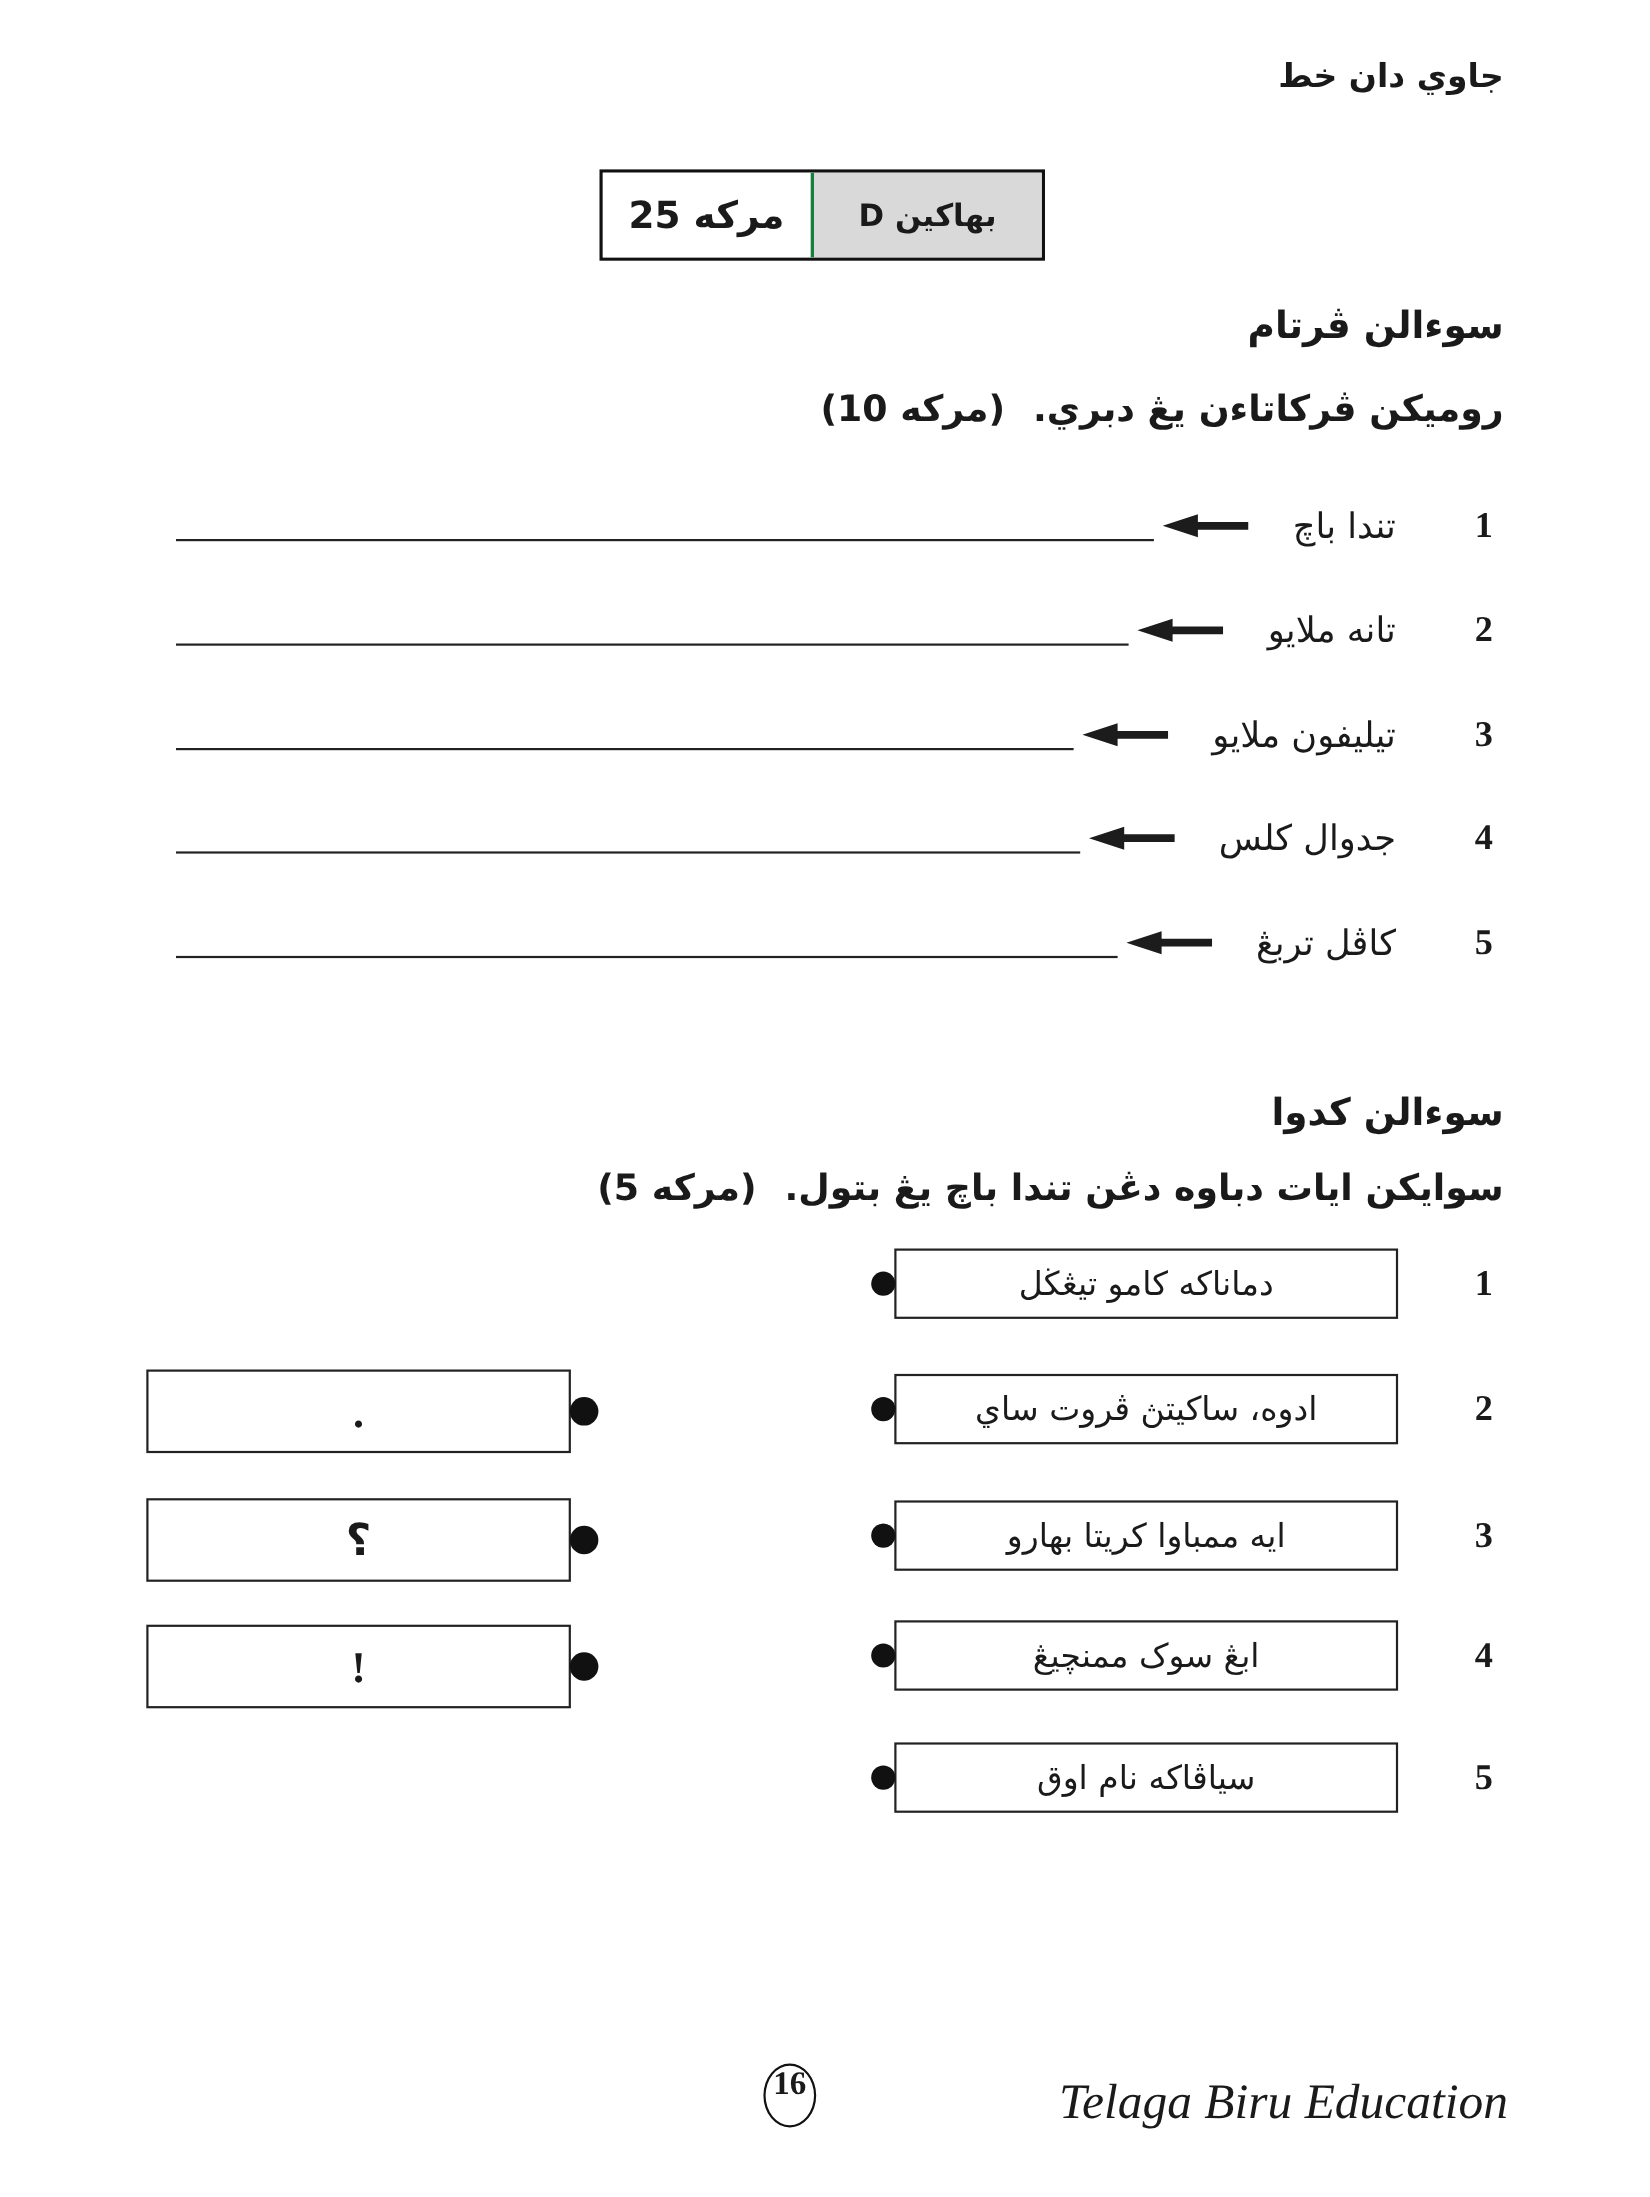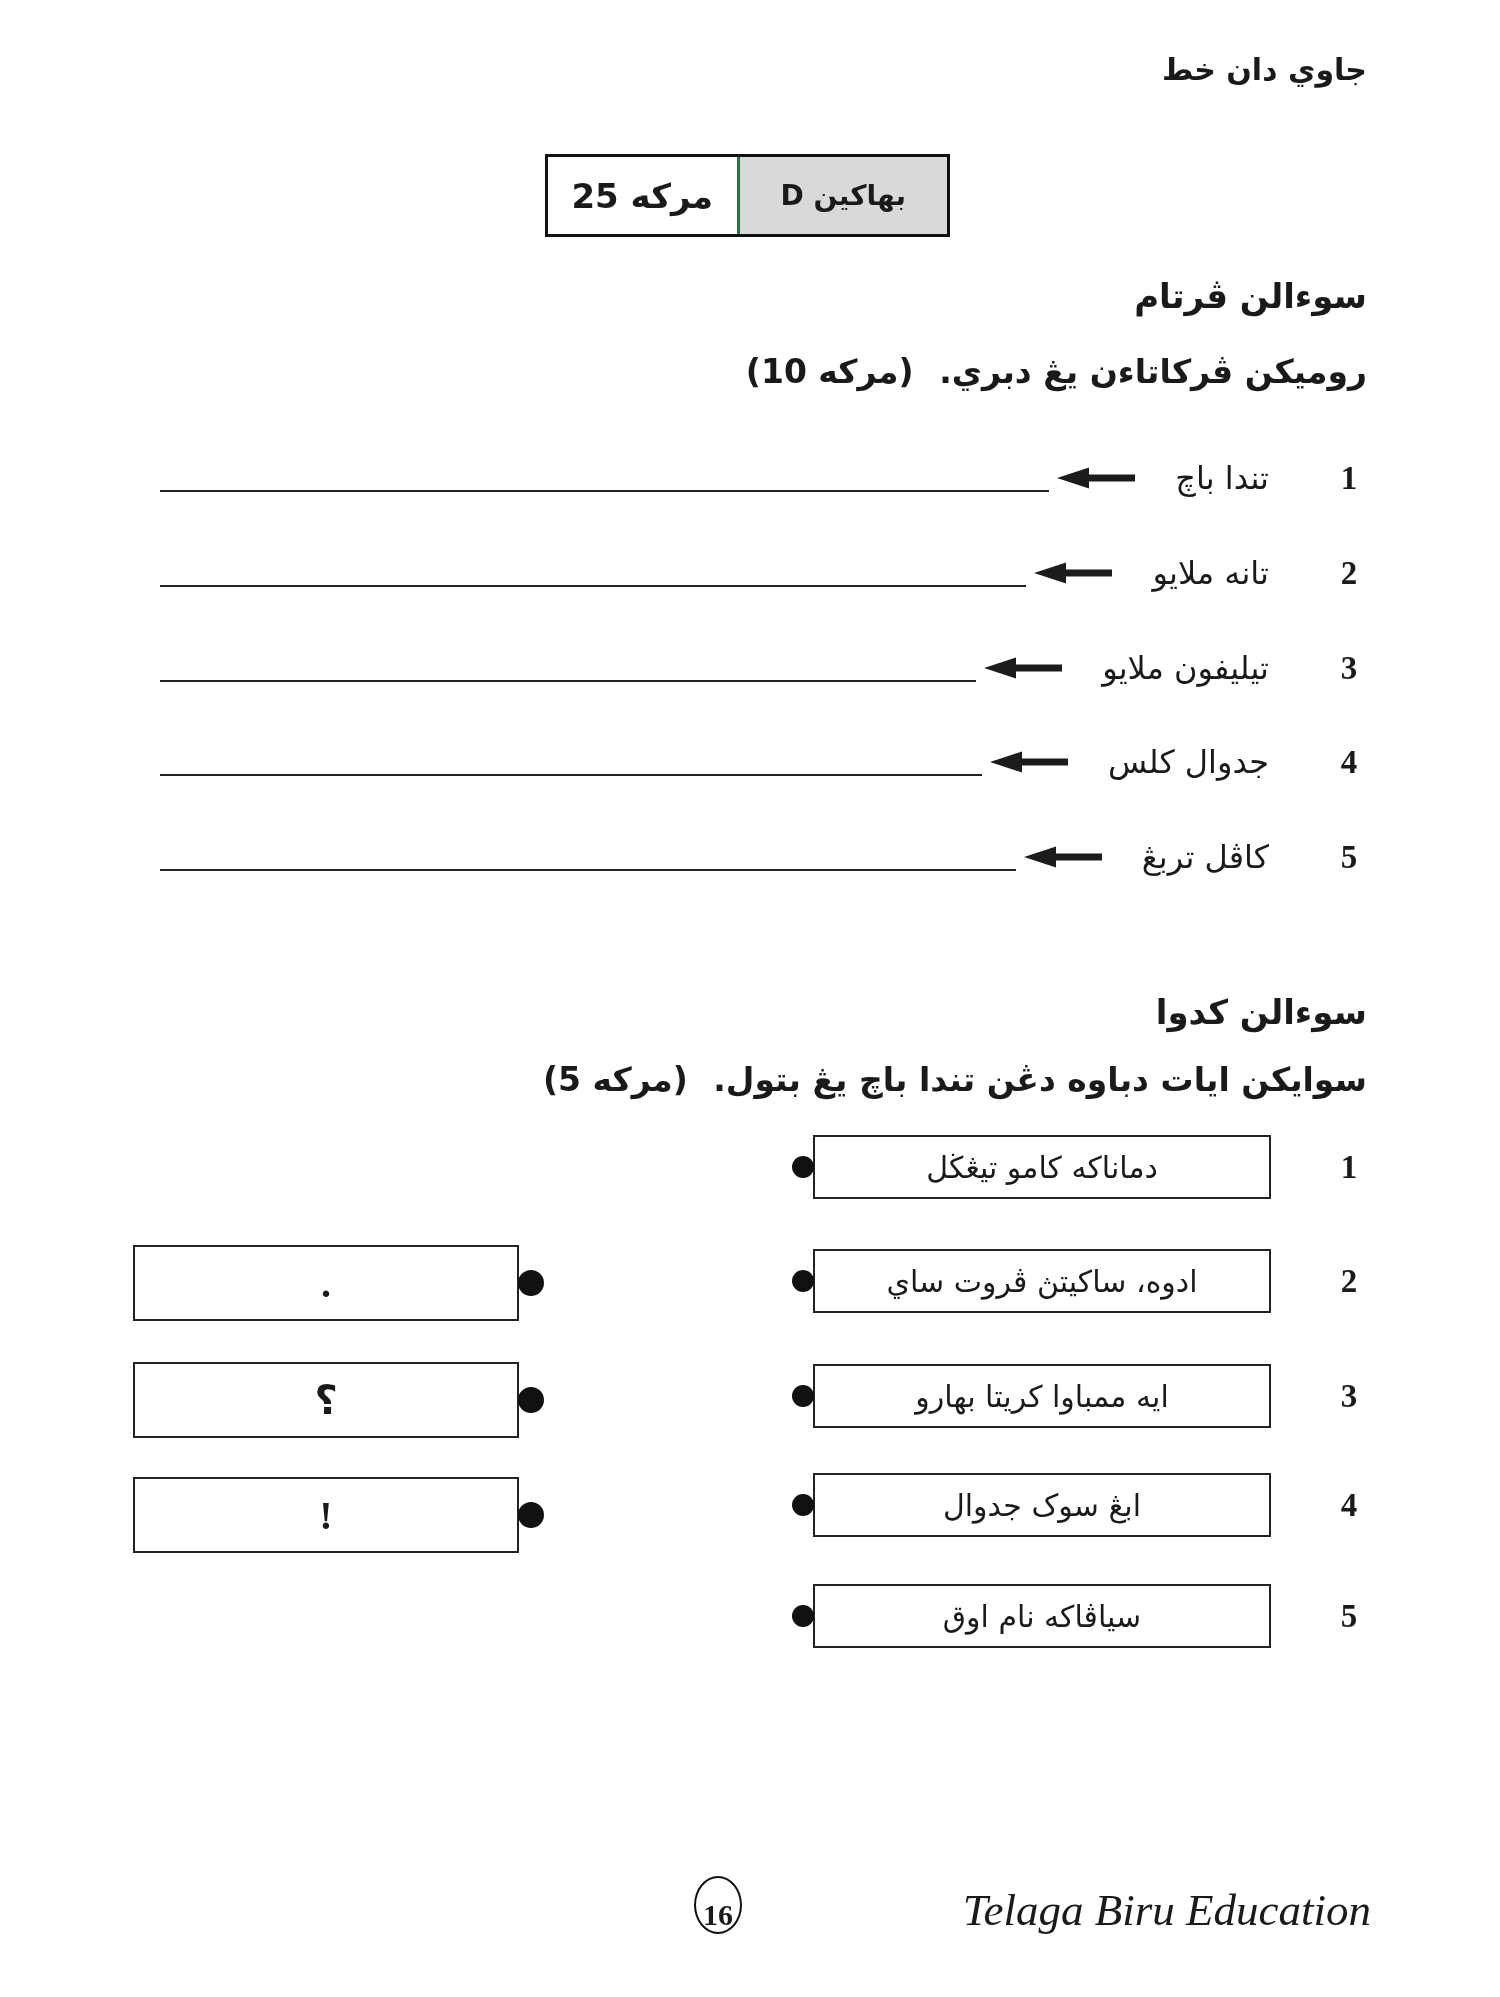--- a/index.html
+++ b/index.html
@@ -87,21 +87,21 @@
   }
   .dot-r {
     position:absolute; right:-27px; top:50%; margin-top:-13px;
     width:26px; height:26px; border-radius:50%; background:#111;
   }
 
   
   .pagecircle {
     position:absolute; left:694px; top:1876px; width:44px; height:54px;
     border:2.5px solid #111; border-radius:50%;
-    display:flex; align-items:flex-end; justify-content:center;
+    display:flex; align-items:flex-start; justify-content:center;
     font-family:"Liberation Serif", serif; font-size:30px; font-weight:bold;
   }
   .publisher {
     position:absolute; right:129px; top:1884px;
     font-family:"Liberation Serif", serif; font-style:italic; font-size:45px;
   }
   svg.arrow path { fill:#1c1c1c; }
 </style>
 </head>
 <body>
@@ -185,21 +185,21 @@
   <div class="q2row" style="top:1357px">
     <span class="num">3</span>
     <div class="sentbox">
       <span class="sent jawi">ايه ممباوا كريتا بهارو</span>
       <span class="dot-l"></span>
     </div>
   </div>
   <div class="q2row" style="top:1466px">
     <span class="num">4</span>
     <div class="sentbox">
-      <span class="sent jawi">ابڠ سوک جدوال</span>
+      <span class="sent jawi">ابڠ سوک ممنچيڠ</span>
       <span class="dot-l"></span>
     </div>
   </div>
   <div class="q2row" style="top:1577px">
     <span class="num">5</span>
     <div class="sentbox">
       <span class="sent jawi">سياڤاكه نام اوق</span>
       <span class="dot-l"></span>
     </div>
   </div>

